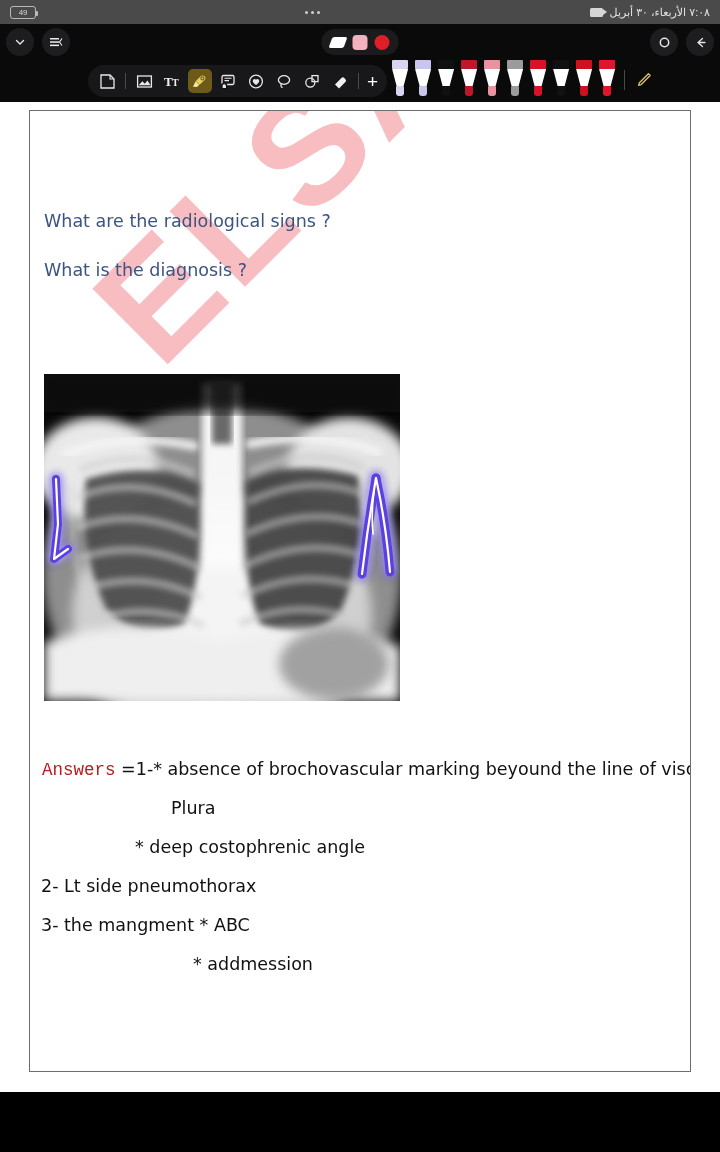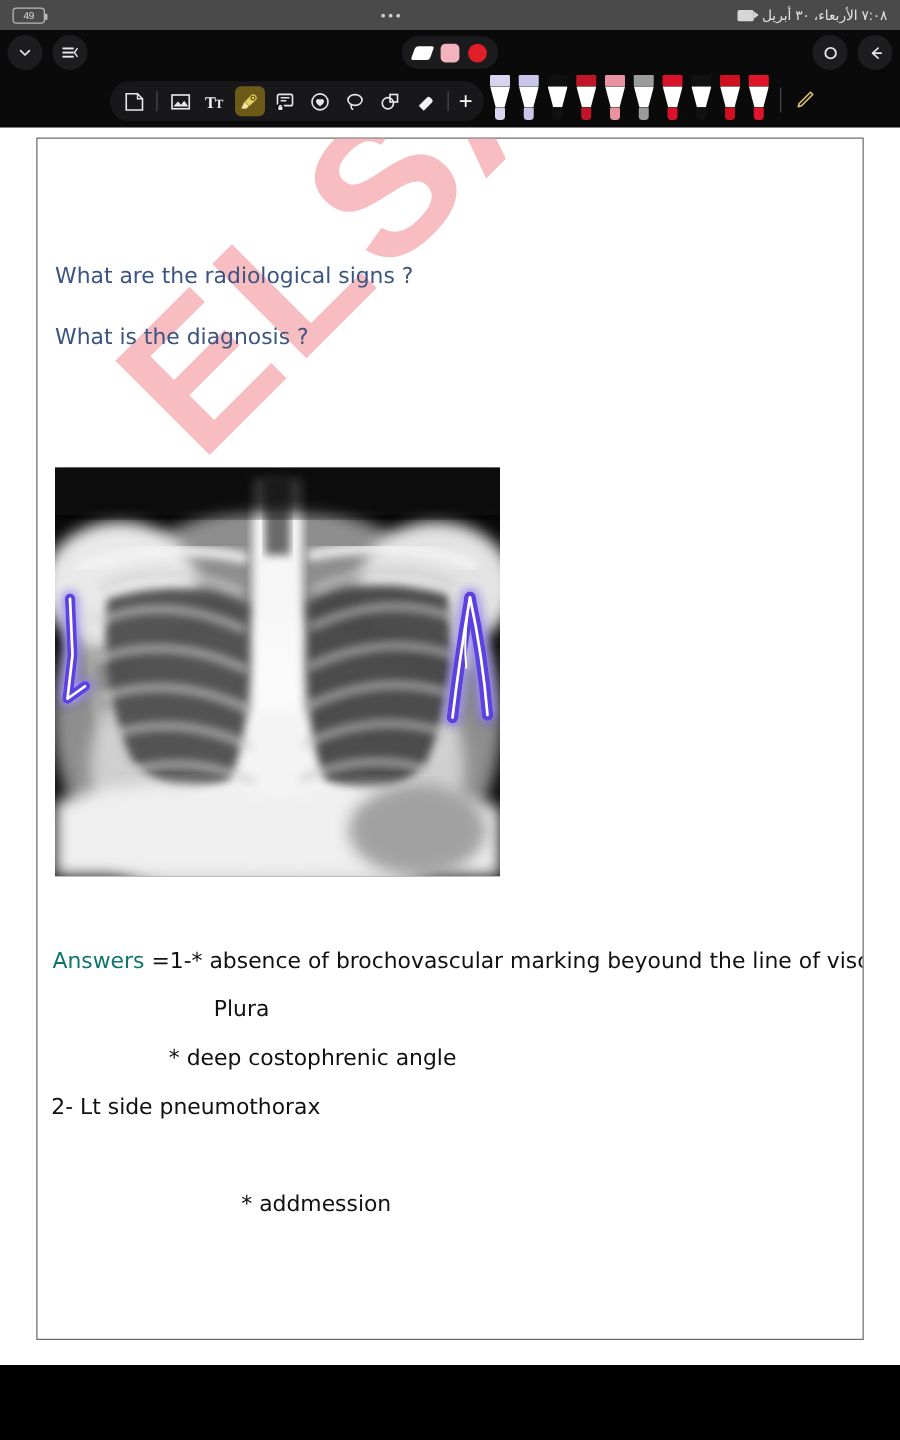--- a/index.html
+++ b/index.html
@@ -140,21 +140,21 @@
   .doc-text {
     position:absolute; left: 0; top: 0; width: 100%; height: 100%;
     font-family: "DejaVu Sans", sans-serif;
   }
   .q-line {
     position:absolute; color: #3b5481; font-size: 17.5px; white-space: nowrap;
   }
   .a-line {
     position:absolute; color: #111; font-size: 17.5px; white-space: nowrap;
   }
-  .a-line .blue { color: #0f766e; }
+  .a-line .blue { color: #b91c1c; font-family: Liberation Mono, monospace; }
 
   
   .xray {
     position:absolute; left: 14px; top: 263px;
     width: 356px; height: 327px;
     background: #000;
     overflow: hidden;
   }
   .xray svg { display:block; }
 </style>
@@ -445,19 +445,20 @@
             </g>
           </g>
         </svg>
       </div>
 
       <div class="doc-text">
         <div class="a-line" style="left:12px; top:648px;"><span class="blue">Answers</span><span> =1-* absence of brochovascular  marking beyound  the line of viscral -</span></div>
         <div class="a-line" style="left:112px; top:687px;margin-left:29px;">Plura</div>
         <div class="a-line" style="left:105px; top:726px;">* deep costophrenic angle</div>
         <div class="a-line" style="left:11px; top:765px;">2- Lt side pneumothorax</div>
+        <div class="a-line" style="left:11px; top:804px;">3- the mangment    * ABC</div>
         <div class="a-line" style="left:163px; top:843px;">* addmession</div>
       </div>
 
     </div>
   </div>
 
 </div>
 
 </body></html>

